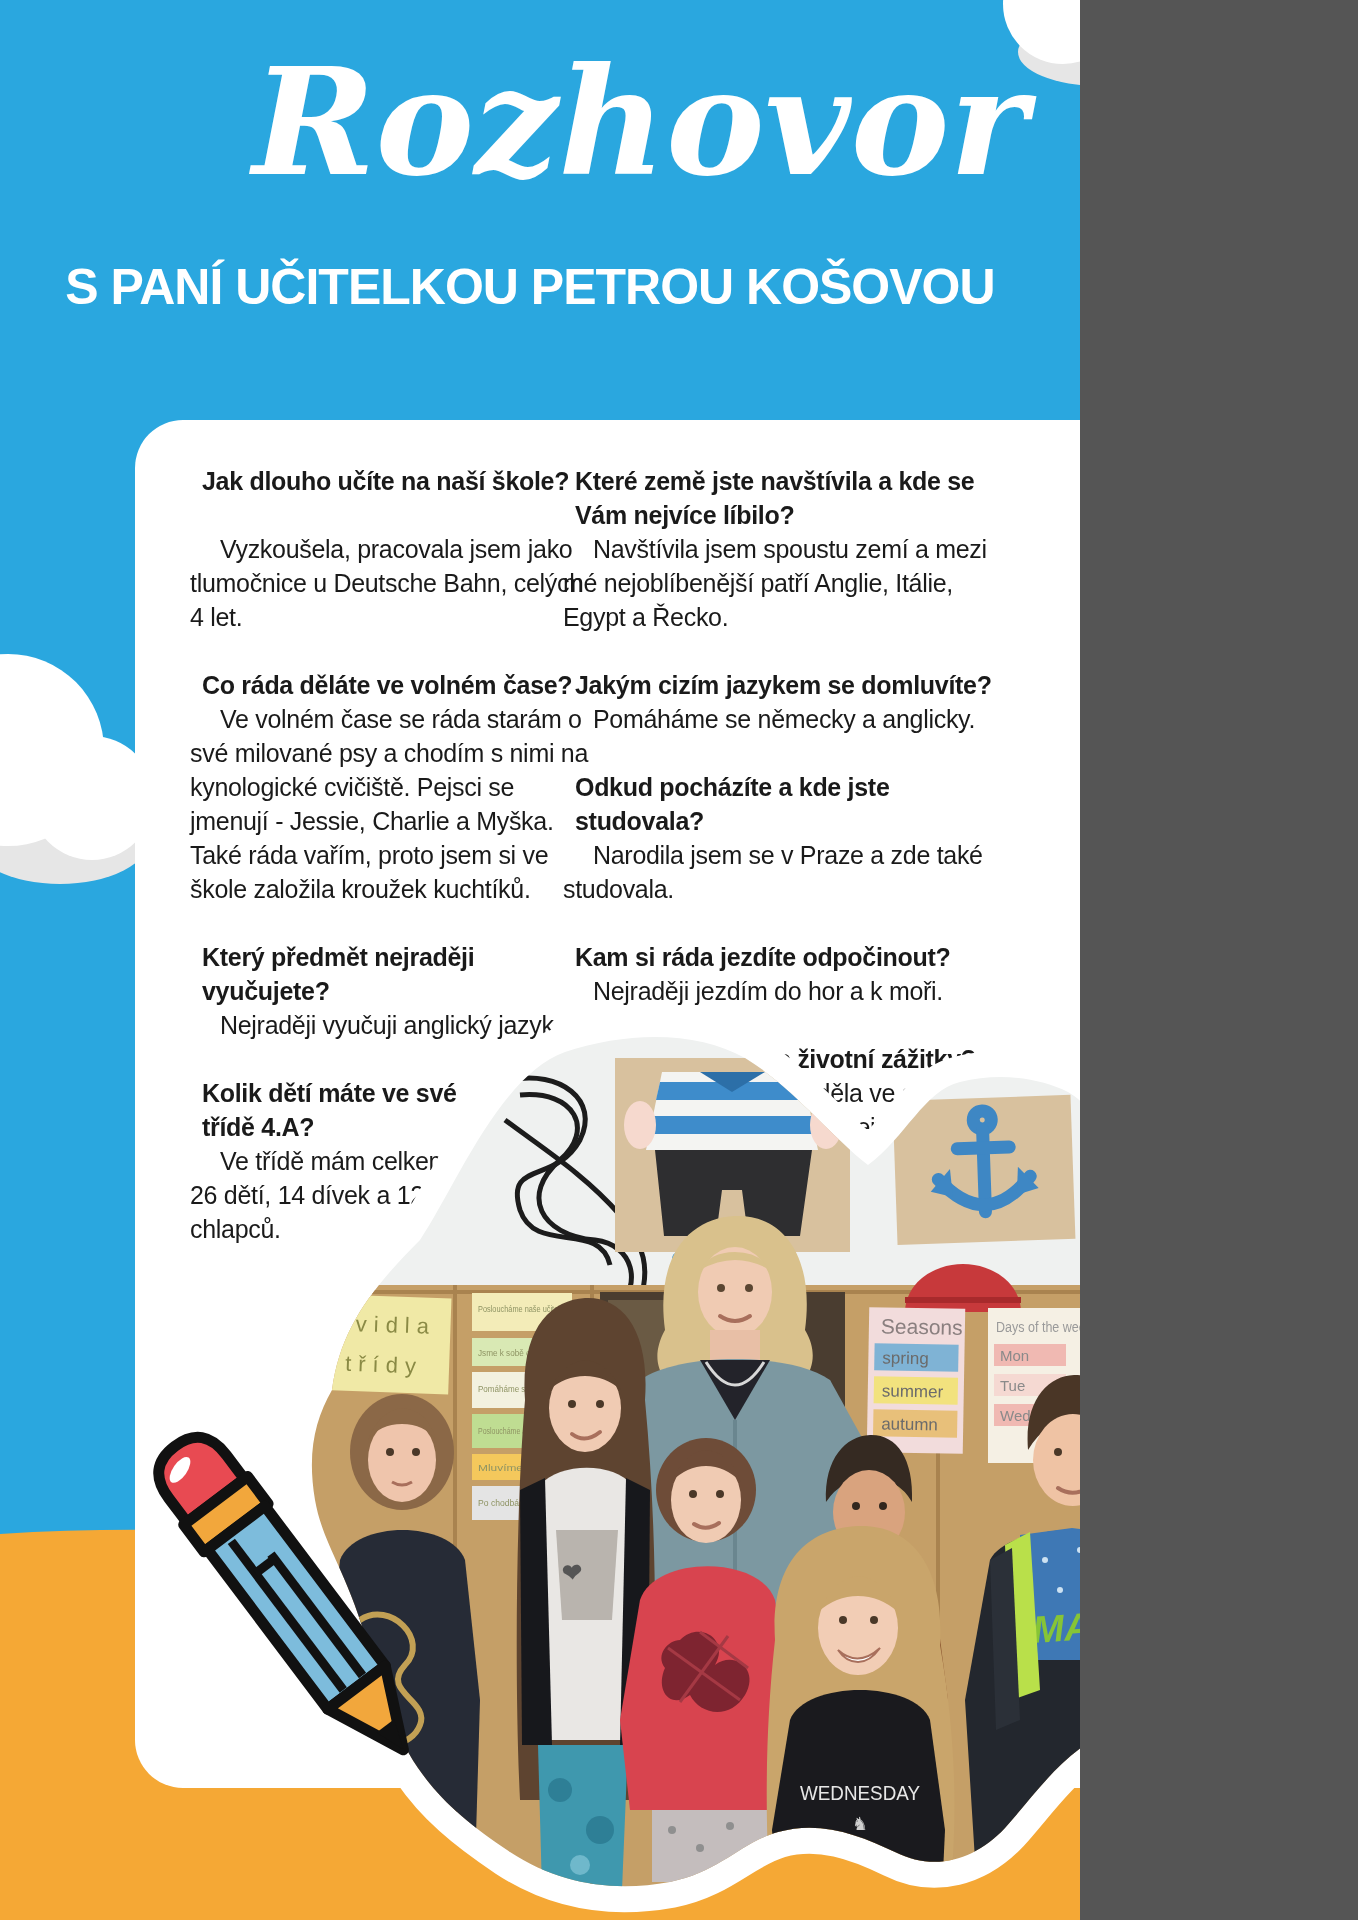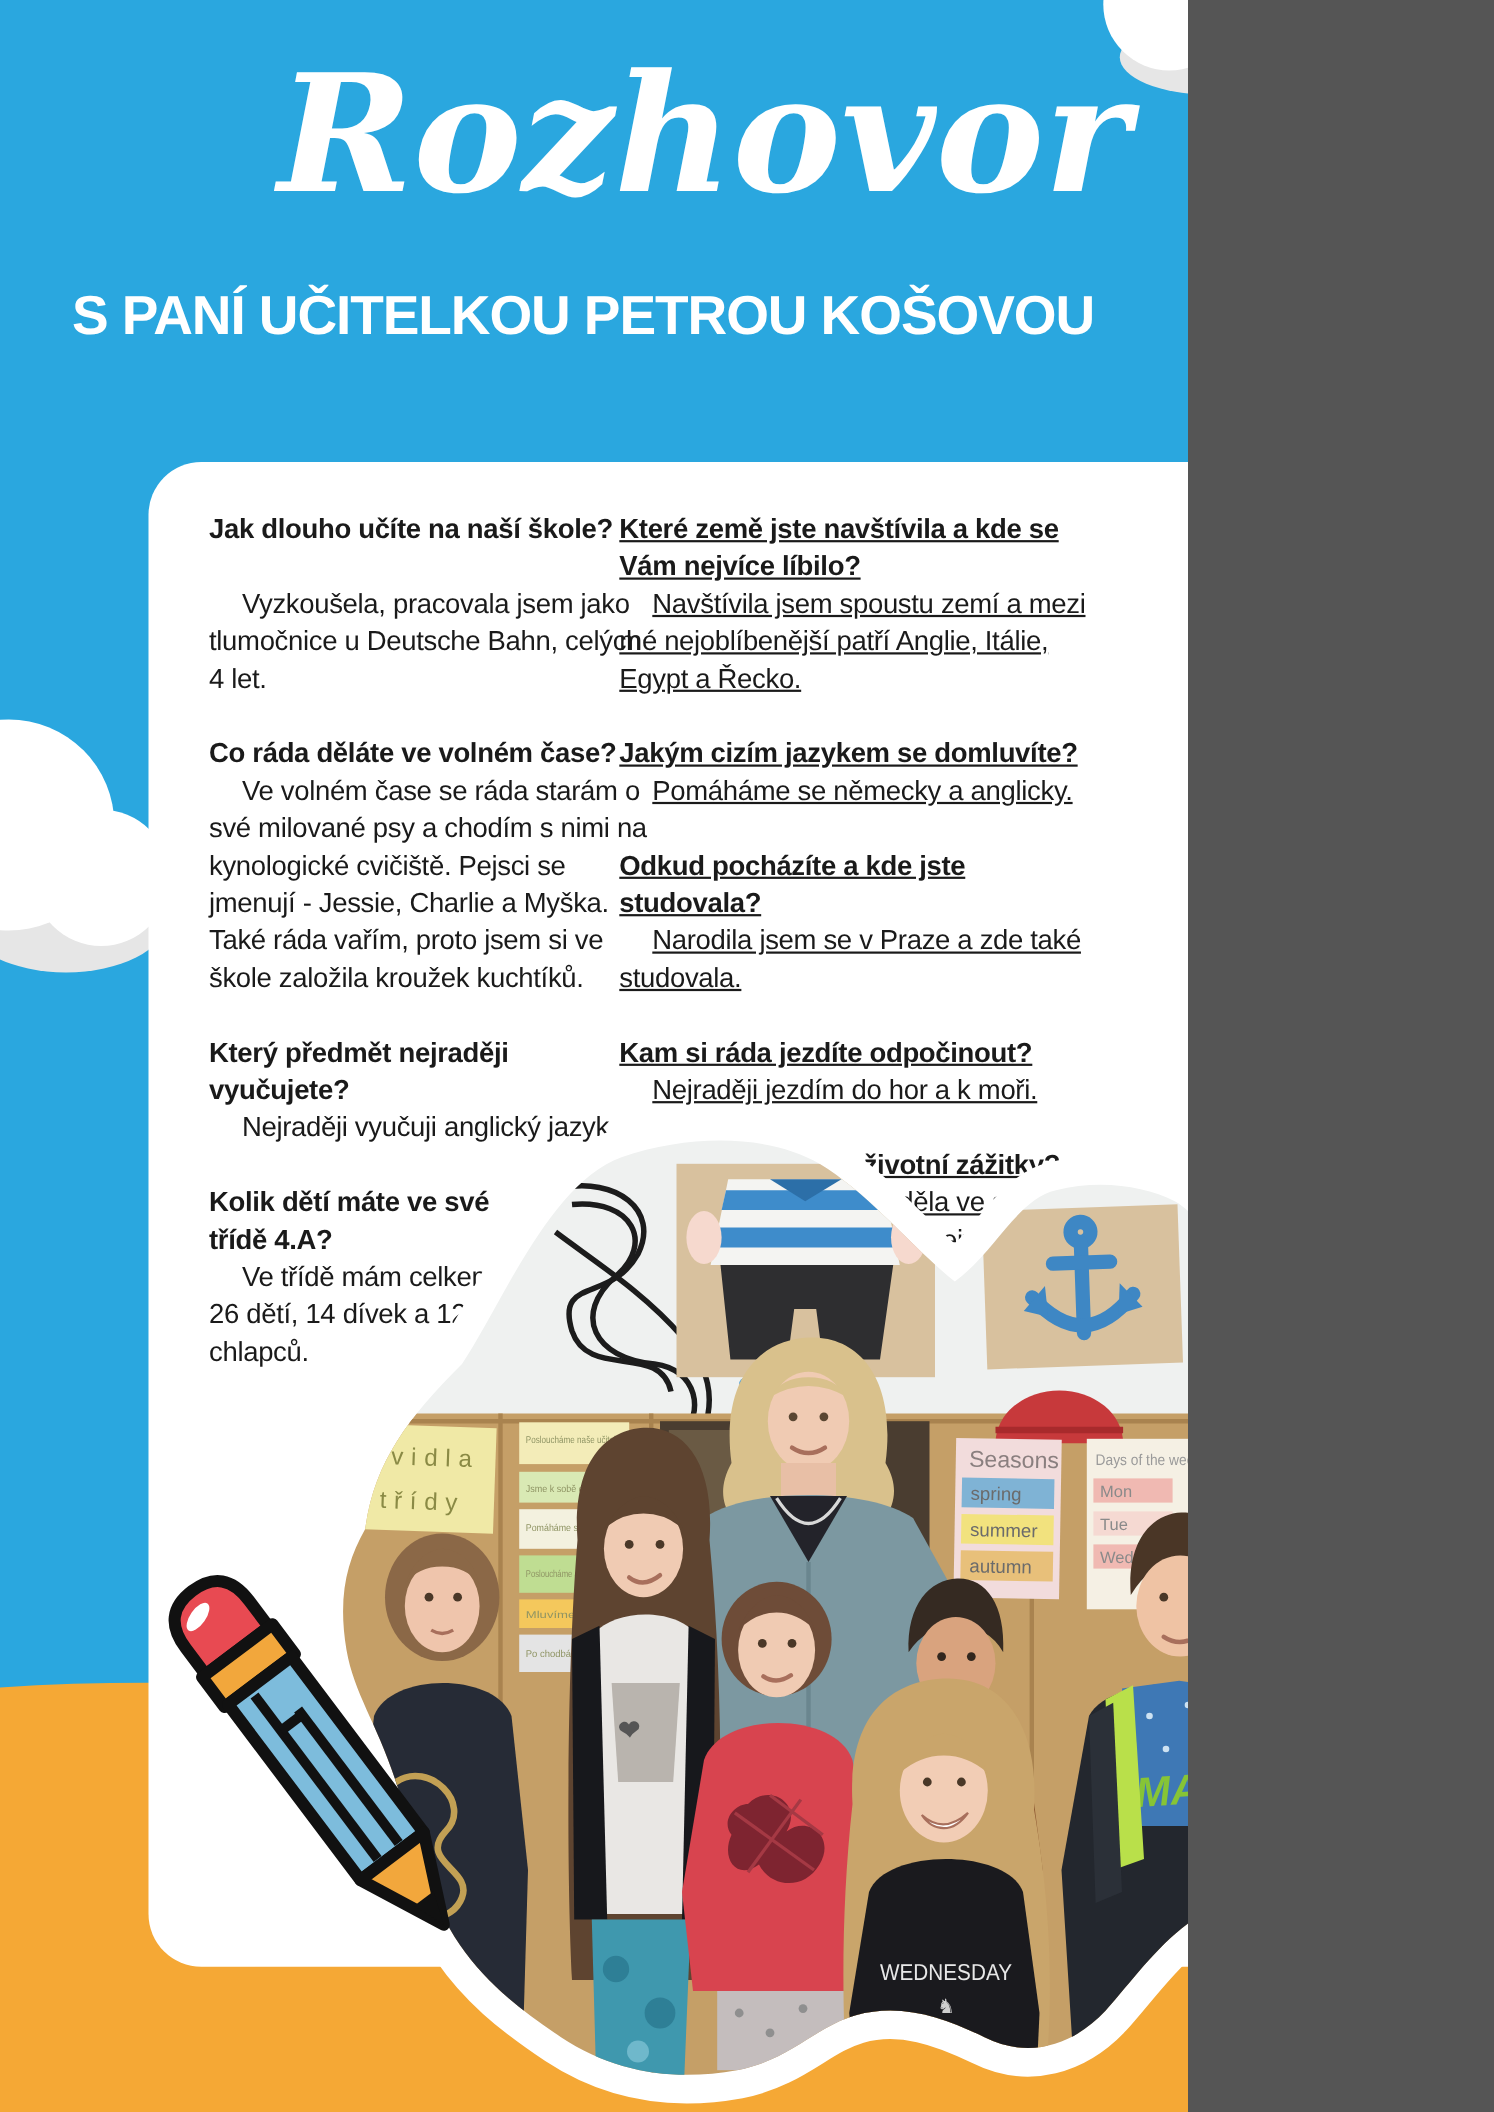--- a/index.html
+++ b/index.html
@@ -18,24 +18,24 @@
     position:absolute;left:0;top:258px;width:1060px;text-align:center;
     font-weight:bold;font-size:50px;letter-spacing:-1px;color:#fff;z-index:1;
   }
   
   .panel{
     position:absolute;left:135px;top:420px;width:1089px;height:1368px;
     background:#ffffff;border-radius:48px;z-index:2;
   }
   .col{position:absolute;top:44px;color:#1a1a1a;}
   .col-left{left:55px;width:400px;}
-  .col-right{left:428px;width:450px;text-decoration:underline;}
+  .col-right{left:428px;width:450px;}
   .qa{margin:0 0 34px 0;}
   .qa p{margin:0;font-size:25px;line-height:34px;letter-spacing:-0.3px;}
-  .qa .q{font-weight:bold;}
+  .qa .q{font-weight:bold;margin-left:12px;}
   .qa .a{text-indent:30px;}
   .qa.narrow{width:280px;}
   
   .orange-layer{left:0;top:1460px;z-index:1;}
   .cloud-tr{left:1000px;top:0;z-index:0;}
   .cloud-left{left:0;top:640px;z-index:0;}
   .cloud-right{left:1222px;top:1040px;z-index:0;}
   .blob-layer{left:0;top:0;z-index:3;}
   .pencil-layer{left:90px;top:1380px;z-index:4;}
   .badge-layer{left:1243px;top:1763px;z-index:4;}

